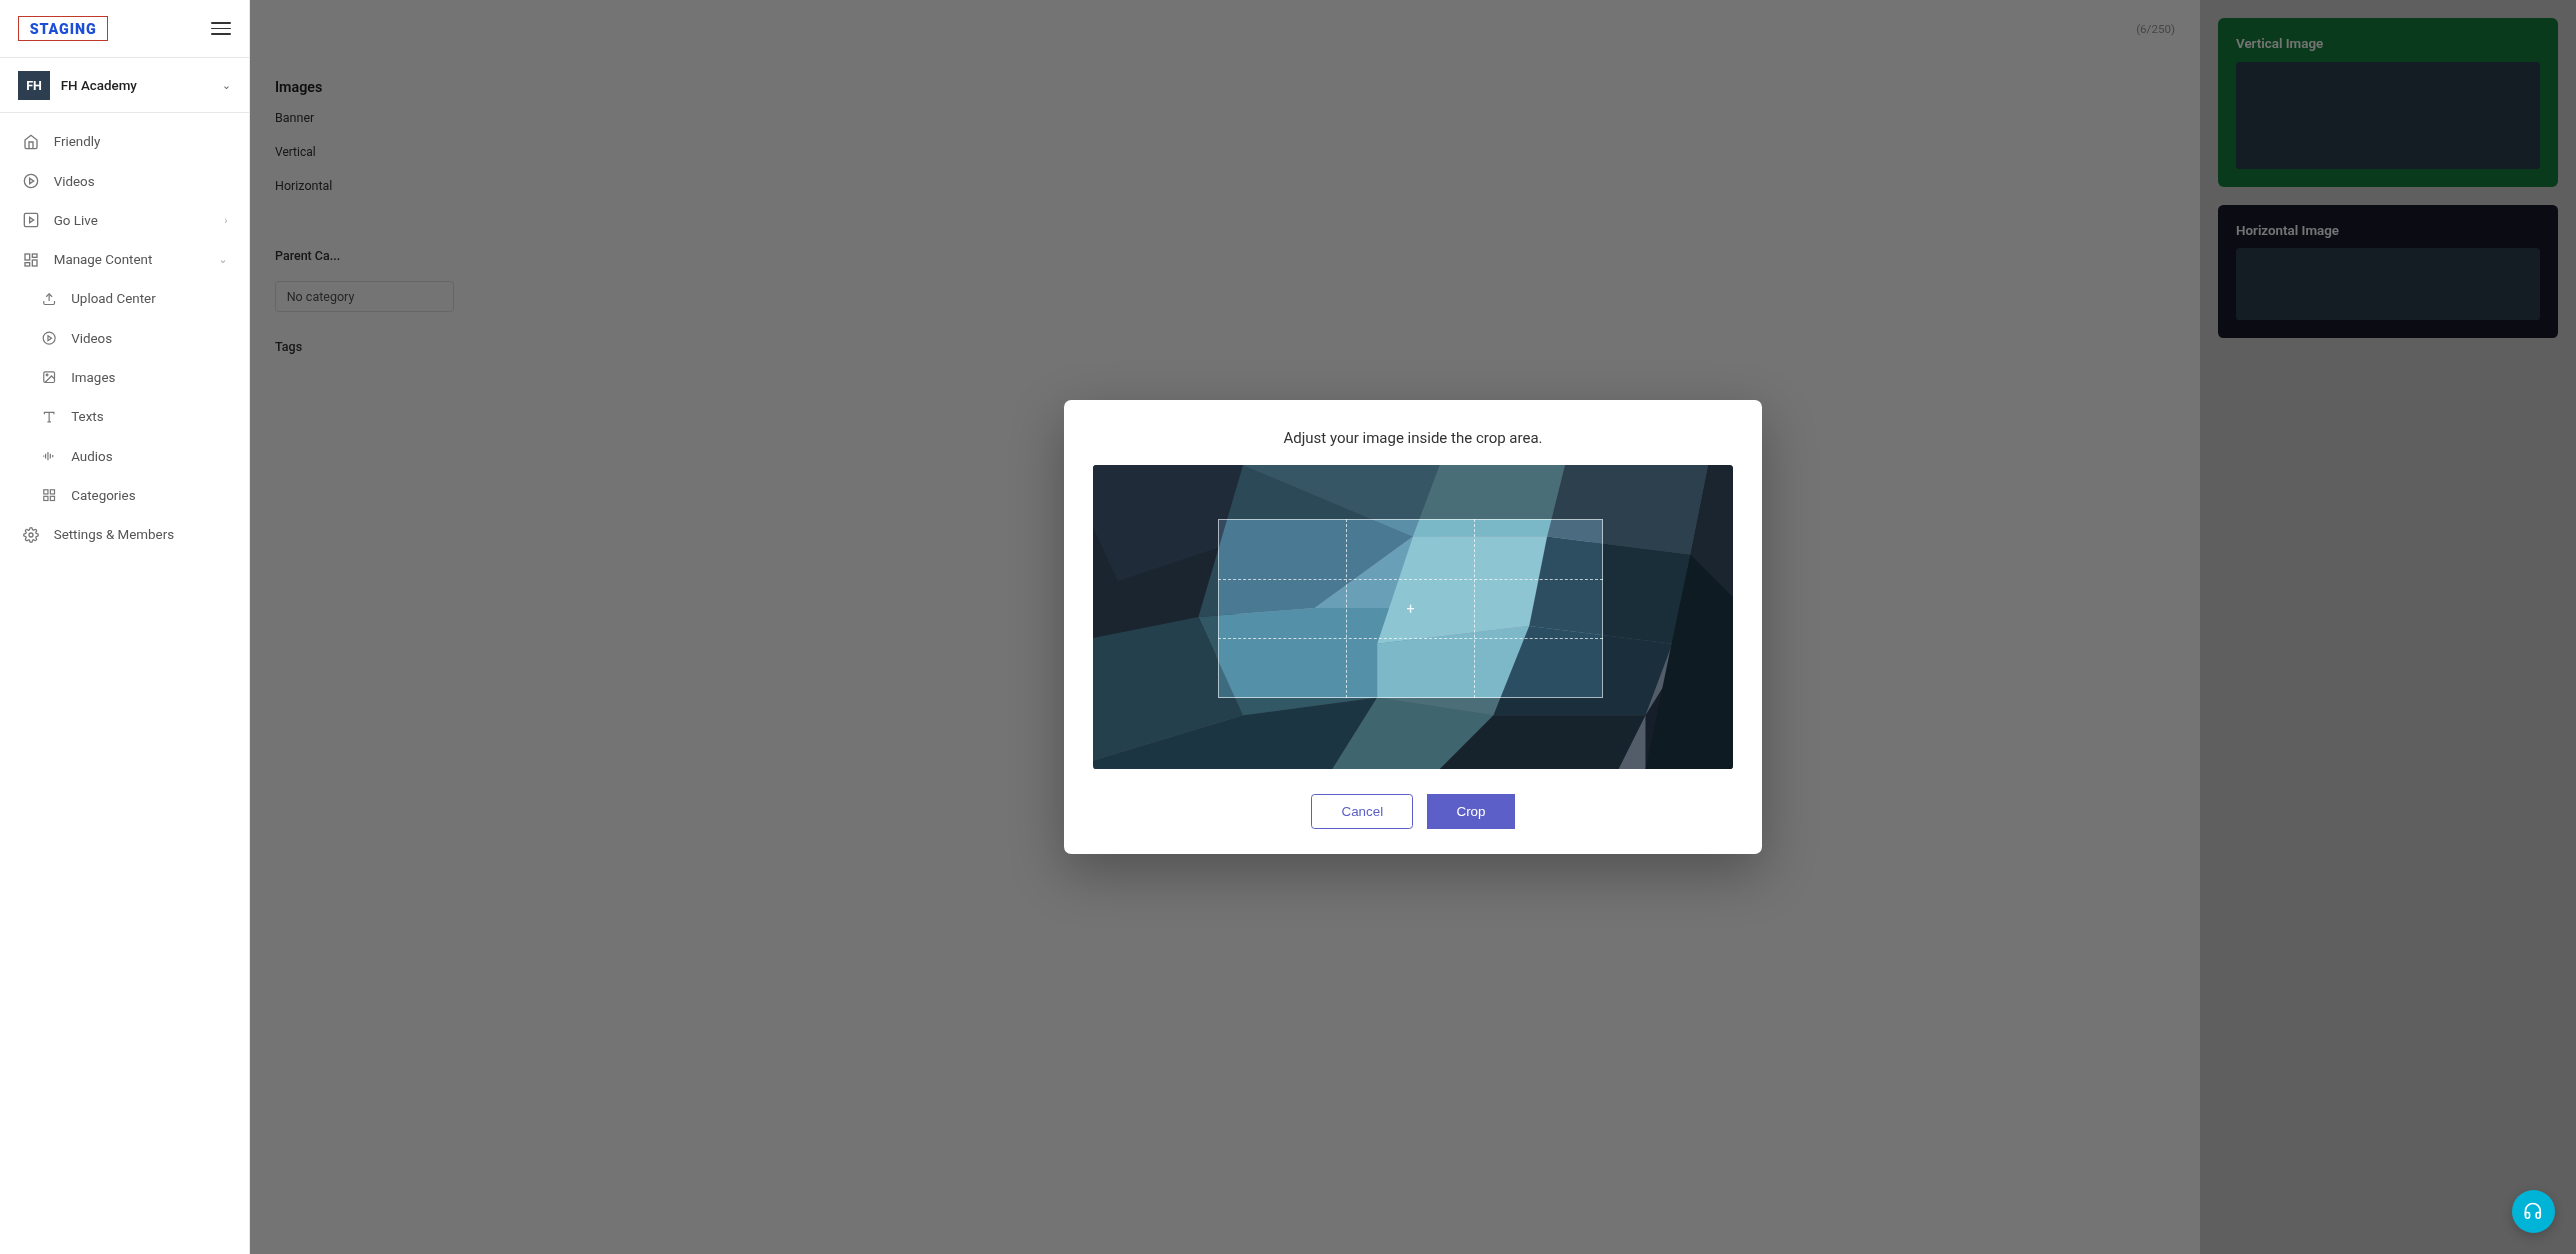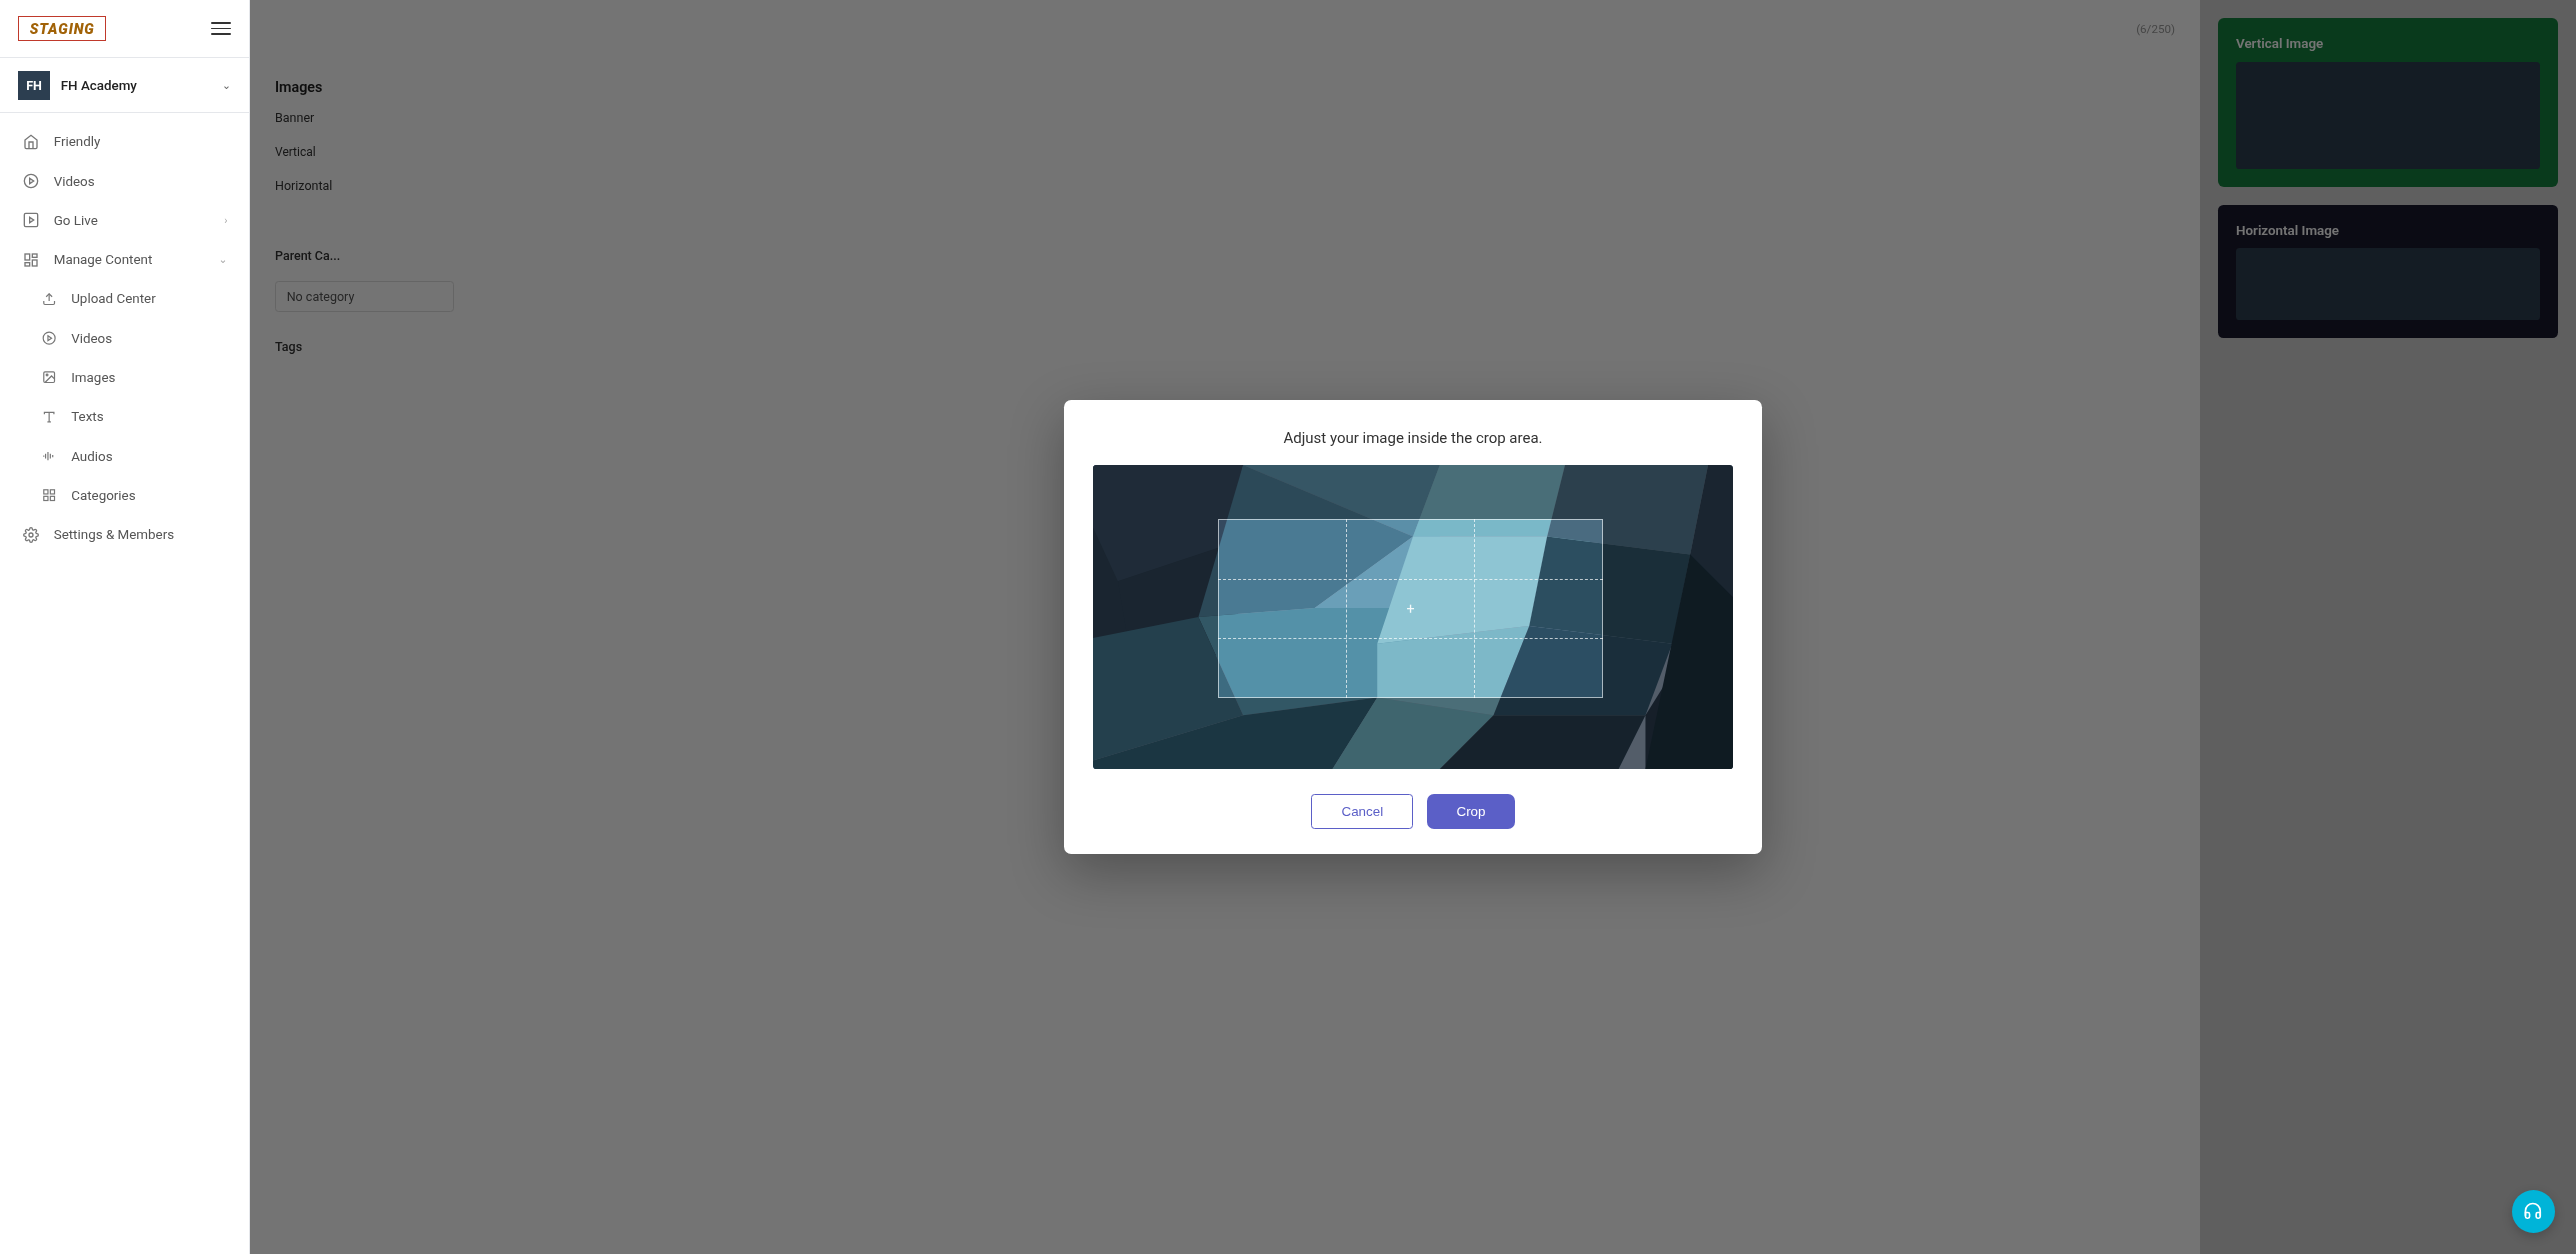--- a/index.html
+++ b/index.html
@@ -18,27 +18,26 @@
     }
     .sidebar-header {
       display: flex;
       align-items: center;
       justify-content: space-between;
       padding: 16px 18px;
       border-bottom: 0.9px solid #e5e7eb;
     }
     .staging-logo {
       border: 1.8px solid #c0392b;
-      color: #a16207;
+      color: #1d4ed8;
       font-weight: 900;
       font-size: 14.3px;
       padding: 3.6px 10.7px;
       letter-spacing: 0.9px;
       text-transform: uppercase;
-      font-style: italic;
     }
     .menu-icon {
       display: flex; flex-direction: column; gap: 3.6px; cursor: pointer;
     }
     .menu-icon span { display: block; width: 19.7px; height: 1.8px; background: #333; border-radius: 1.8px; }
 
     .sidebar-account {
       display: flex;
       align-items: center;
       justify-content: space-between;
@@ -208,21 +207,21 @@
       font-size: 13.4px;
       cursor: pointer;
       font-weight: 500;
     }
 
     .btn-crop {
       padding: 9px 29px;
       border: none;
       background: #5b5fc7;
       color: #fff;
-      border-radius: 7px;
+      border-radius: 0;
       font-size: 13.4px;
       cursor: pointer;
       font-weight: 500;
     }
 
     
     .support-btn {
       position: fixed;
       bottom: 21.5px;
       right: 21.5px;

